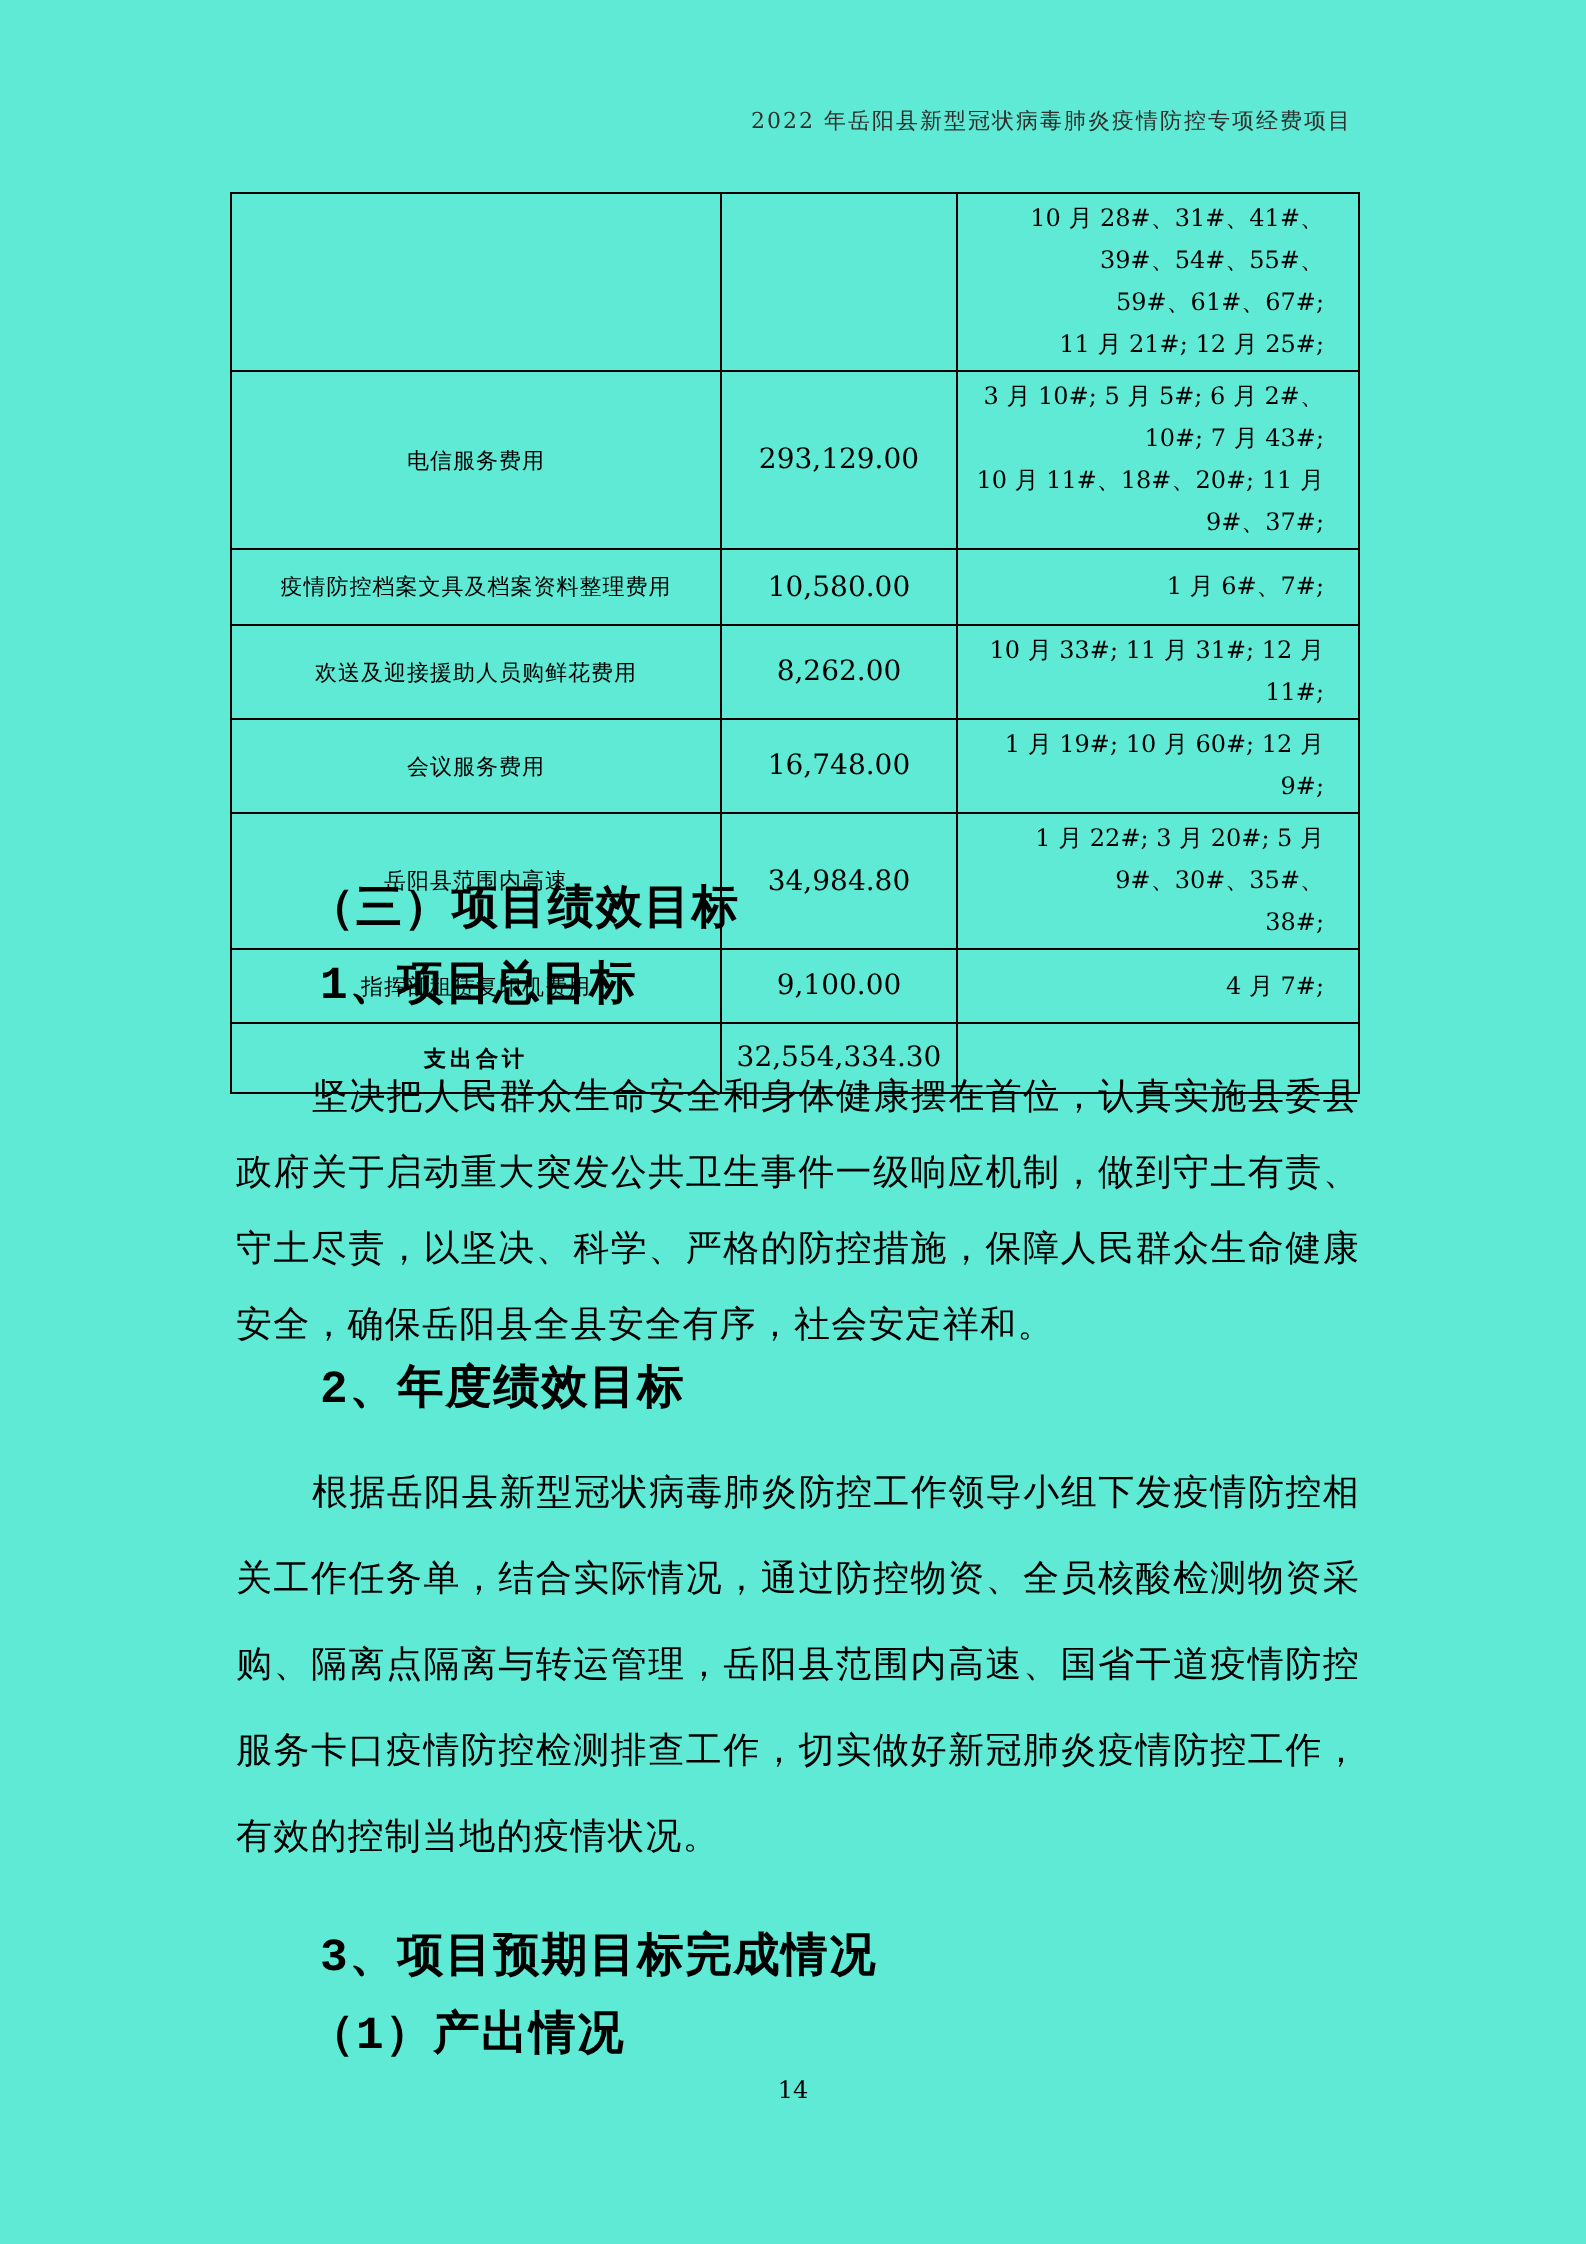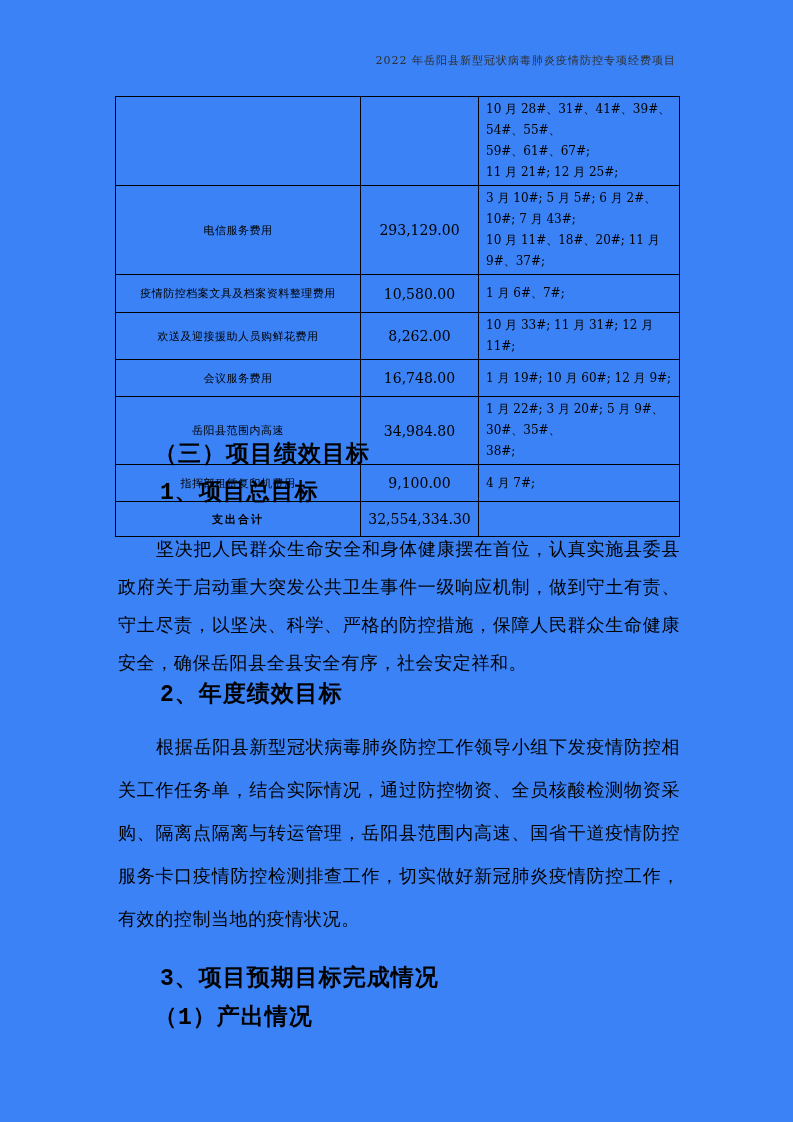--- a/index.html
+++ b/index.html
@@ -1,21 +1,21 @@
 <!DOCTYPE html>
 <html><head>
 <meta charset="utf-8">
 <style>
   * { margin: 0; padding: 0; box-sizing: border-box; }
   html, body { background: #ffffff; }
   .page {
     position: relative;
     width: 793px;
     height: 1122px;
-    background: #3b82f6;
+    background: #5eead4;
     font-family: "DejaVu Serif", "Liberation Serif", serif;
     color: #000000;
     overflow: hidden;
   }
   
   .doc-header {
     position: absolute;
     top: 53px;
     right: 117px;
     font-size: 11px;
@@ -42,24 +42,24 @@
     font-size: 11px;
     letter-spacing: 0.5px;
     padding: 2px 3px;
   }
   .expense-table td.amount-cell {
     text-align: center;
     font-size: 14px;
     padding: 2px 2px;
   }
   .expense-table td.detail-cell {
-    text-align: left;
+    text-align: right;
     font-size: 12px;
     line-height: 21px;
-    padding: 2px 6px 2px 7px;
+    padding: 2px 17px 2px 7px;
     white-space: pre-line;
   }
   .expense-table tr:nth-child(1) { height: 64px; }
   .expense-table tr:nth-child(2) { height: 44px; }
   .expense-table tr:nth-child(3) { height: 38px; }
   .expense-table tr:nth-child(4) { height: 37px; margin-top: 20px; }
   .expense-table tr:nth-child(5) { height: 37px; }
   .expense-table tr:nth-child(6) { height: 45px; }
   .expense-table tr:nth-child(7) { height: 37px; }
   .expense-table tr:nth-child(8) { height: 35px; }
@@ -172,14 +172,15 @@
 
     <div class="heading h-indent2">2、年度绩效目标</div>
 
     <div class="para para-2">根据岳阳县新型冠状病毒肺炎防控工作领导小组下发疫情防控相关工作任务单，结合实际情况，通过防控物资、全员核酸检测物资采购、隔离点隔离与转运管理，岳阳县范围内高速、国省干道疫情防控服务卡口疫情防控检测排查工作，切实做好新冠肺炎疫情防控工作，有效的控制当地的疫情状况。</div>
 
     <div class="heading h-indent2 mt-20">3、项目预期目标完成情况</div>
 
     <div class="heading h-indent mt-13">（1）产出情况</div>
   </div>
 
+  <div class="page-number">14</div>
 
 </div>
 
 </body></html>

